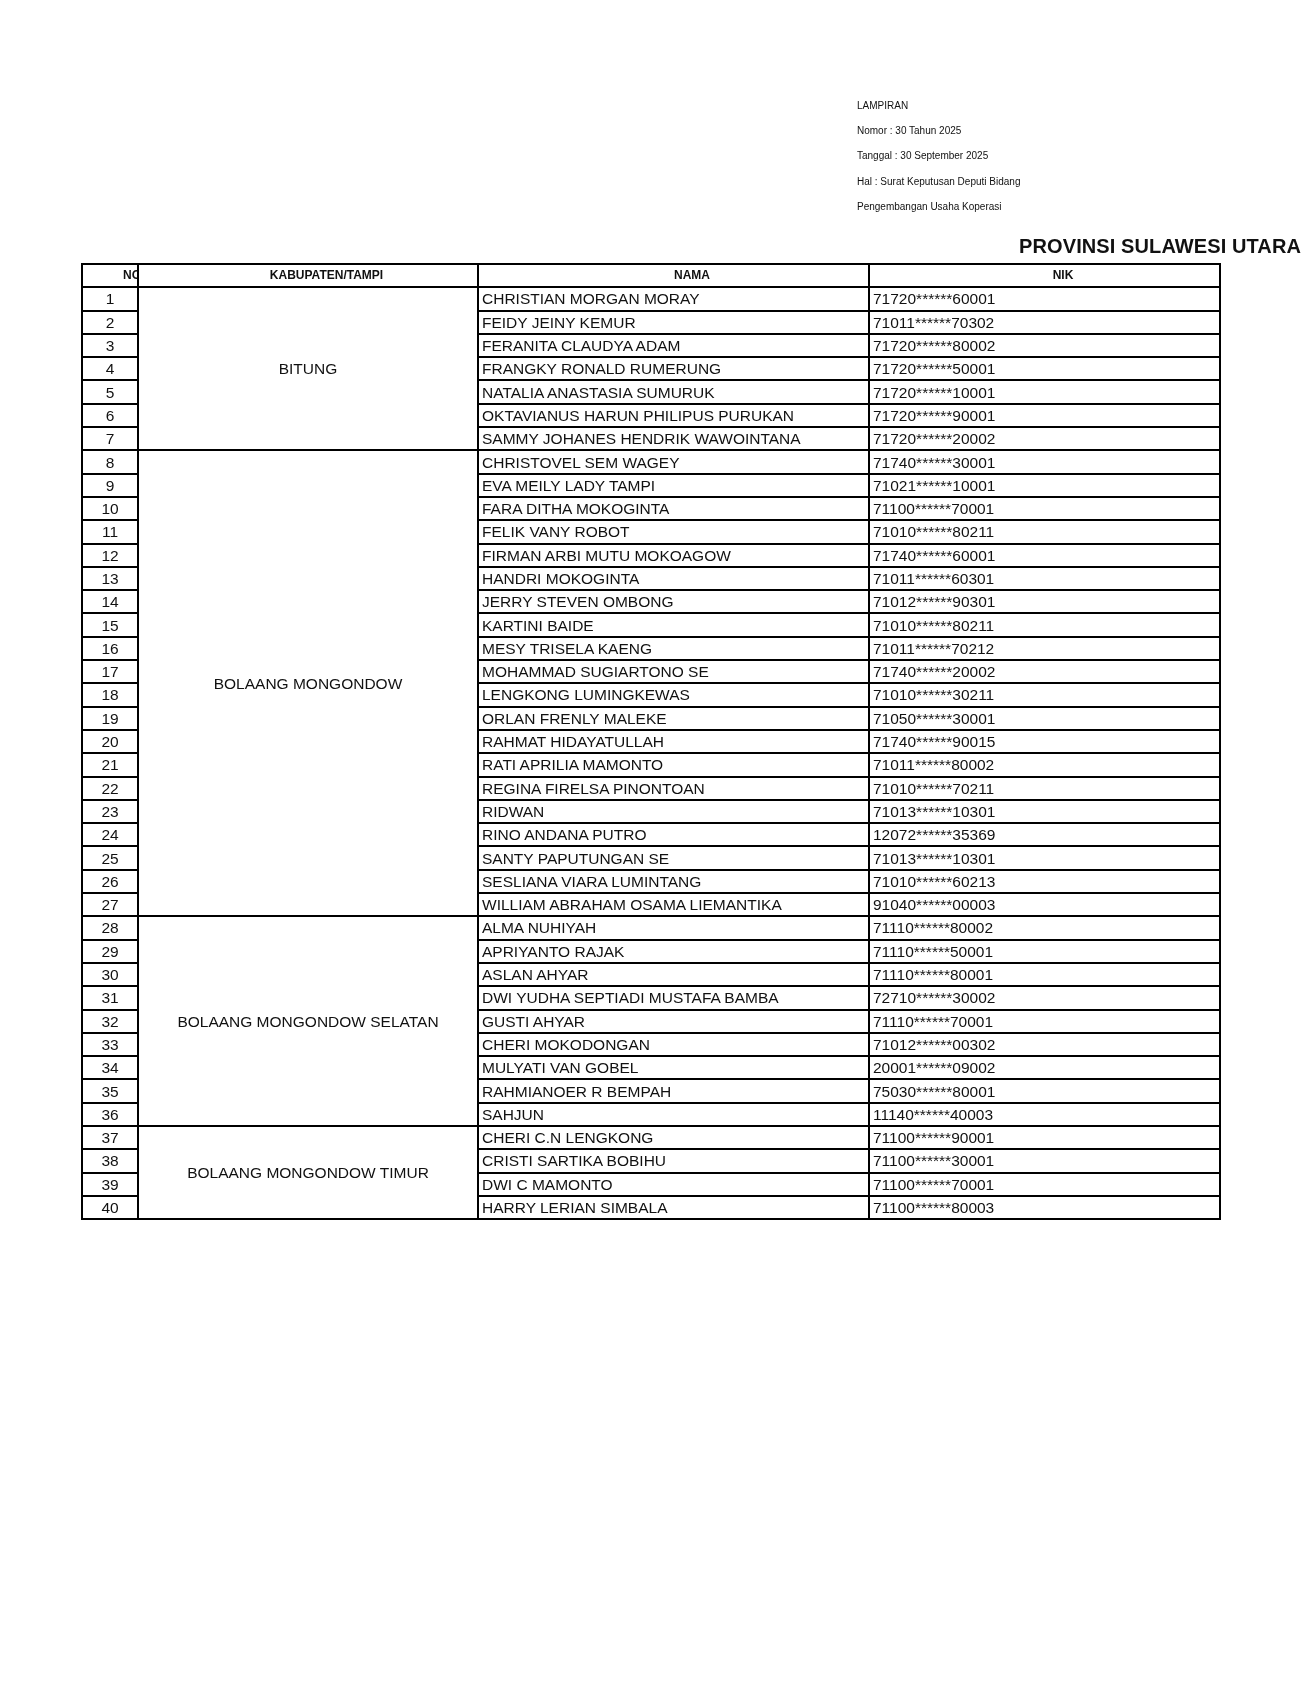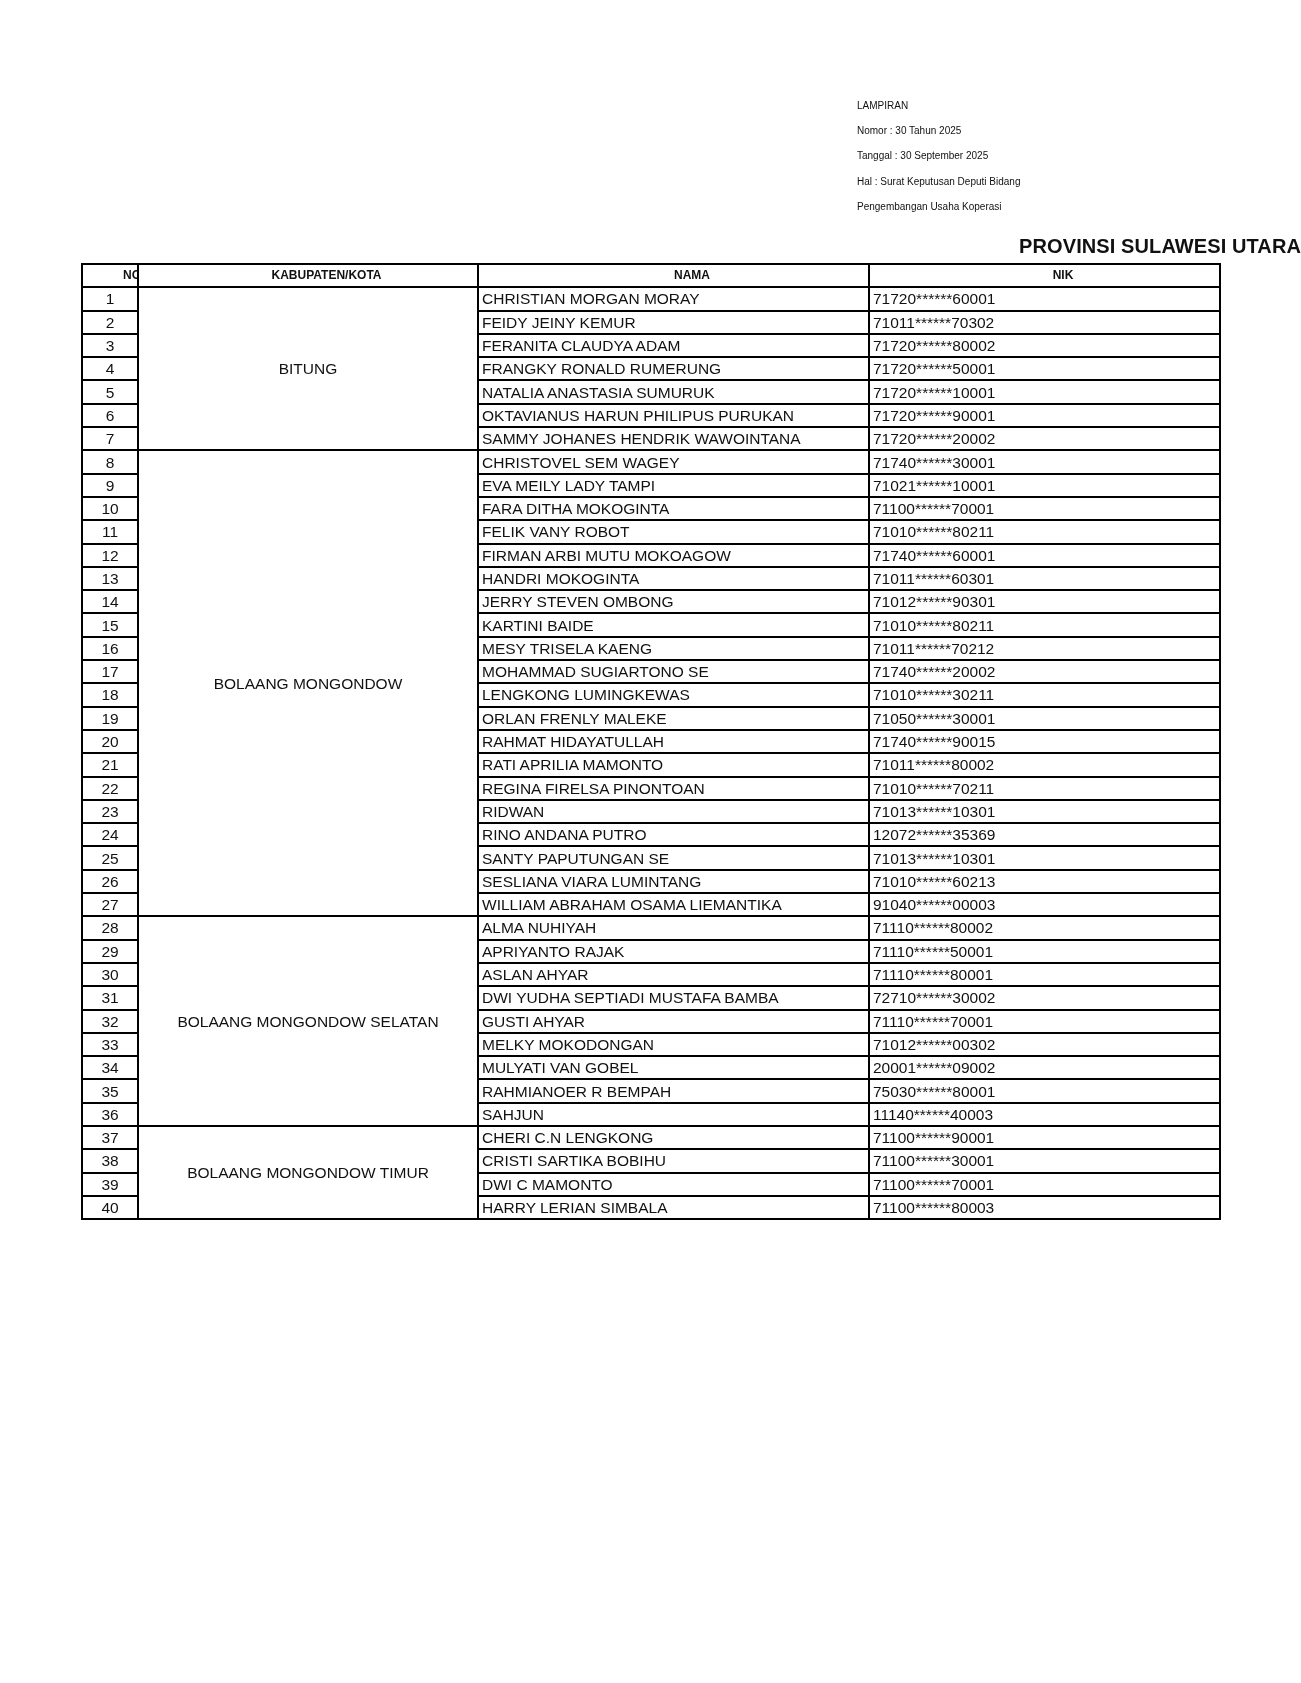--- a/index.html
+++ b/index.html
@@ -35,21 +35,21 @@
 <table class="list">
   <colgroup>
       <col class="c-no">
       <col class="c-kab">
       <col class="c-nama">
       <col class="c-nik">
     </colgroup>
   <thead>
     <tr>
       <th>NO</th>
-      <th>KABUPATEN/KOTA</th>
+      <th>KABUPATEN/TAMPI</th>
       <th>NAMA</th>
       <th>NIK</th>
     </tr>
   </thead>
   <tbody id="tbody">
       <tr>
         <td class="no">1</td>
         <td class="kab" rowspan="7">BITUNG</td>
         <td class="nama">CHRISTIAN MORGAN MORAY</td>
         <td class="nik">71720******60001</td>
@@ -206,21 +206,21 @@
         <td class="nama">DWI YUDHA SEPTIADI MUSTAFA BAMBA</td>
         <td class="nik">72710******30002</td>
       </tr>
       <tr>
         <td class="no">32</td>
         <td class="nama">GUSTI AHYAR</td>
         <td class="nik">71110******70001</td>
       </tr>
       <tr>
         <td class="no">33</td>
-        <td class="nama">MELKY MOKODONGAN</td>
+        <td class="nama">CHERI MOKODONGAN</td>
         <td class="nik">71012******00302</td>
       </tr>
       <tr>
         <td class="no">34</td>
         <td class="nama">MULYATI VAN GOBEL</td>
         <td class="nik">20001******09002</td>
       </tr>
       <tr>
         <td class="no">35</td>
         <td class="nama">RAHMIANOER R BEMPAH</td>

